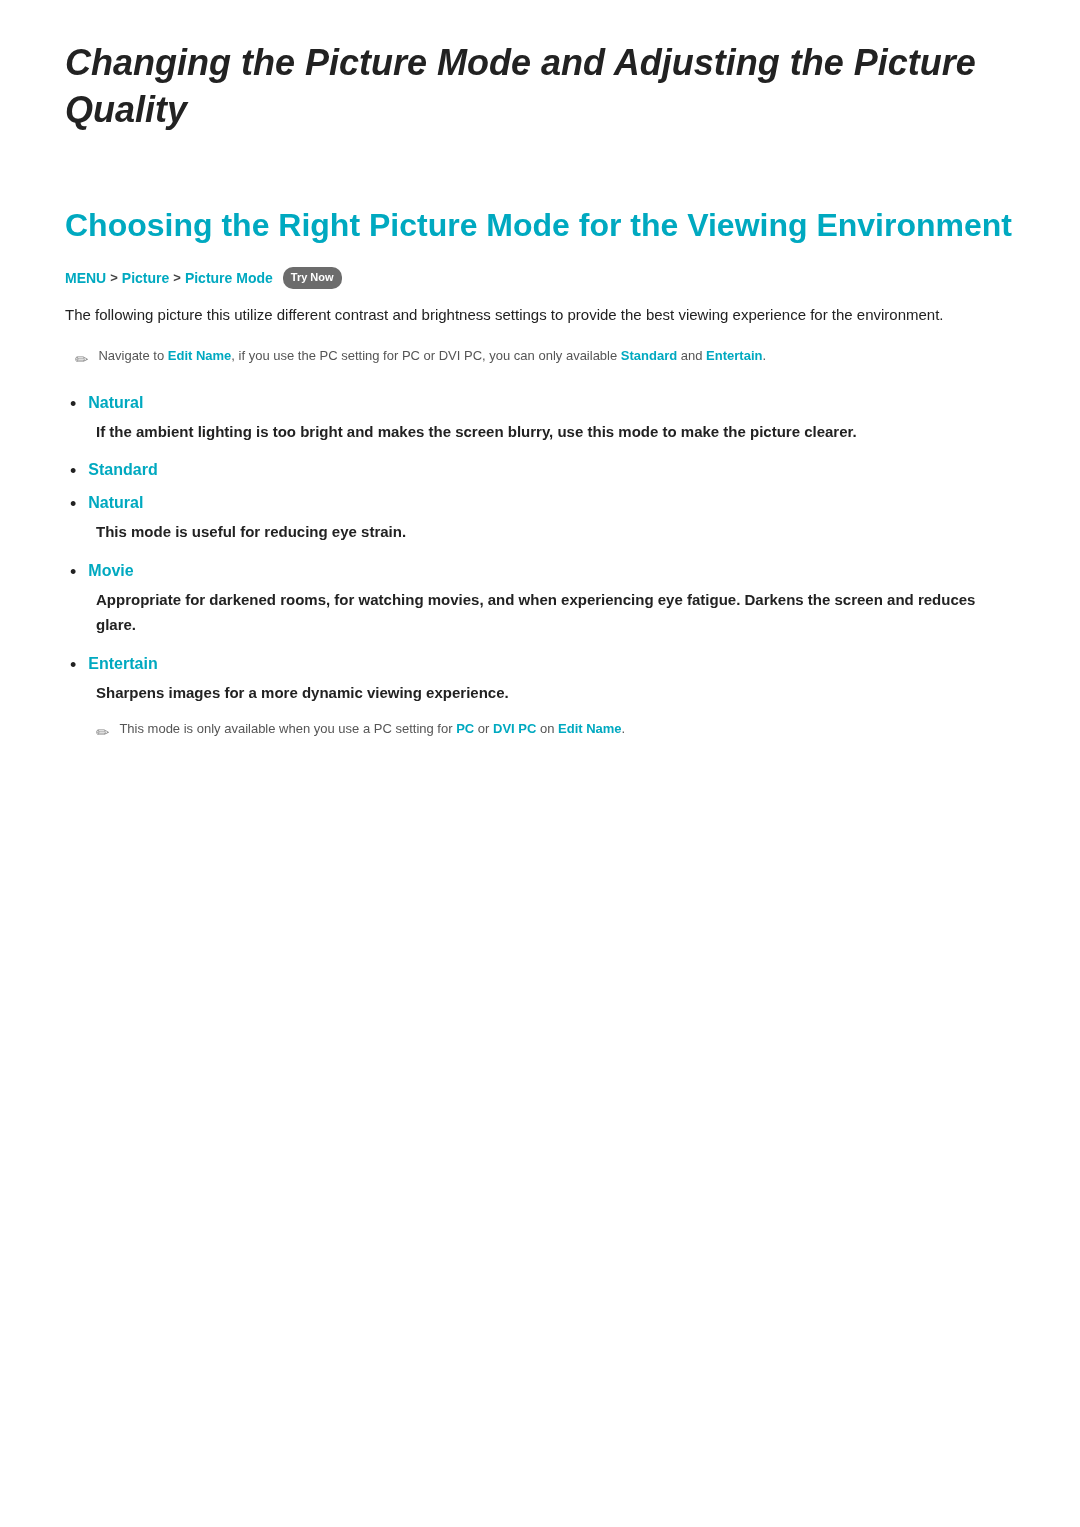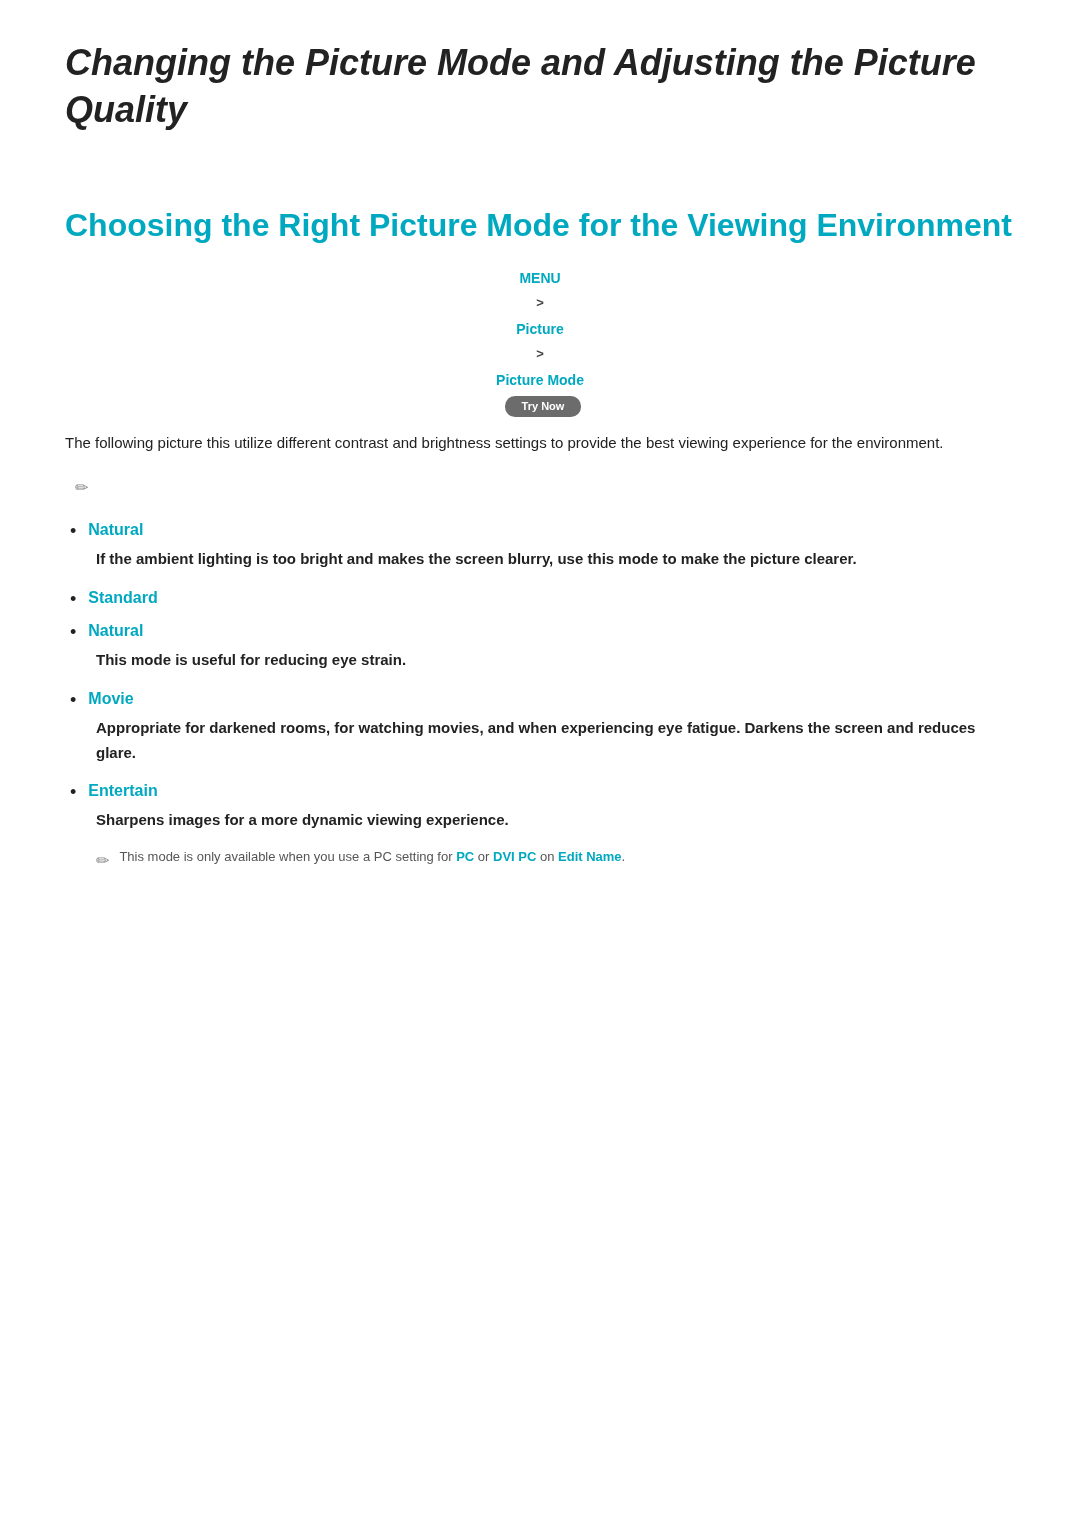--- a/index.html
+++ b/index.html
@@ -34,39 +34,38 @@
       margin-bottom: 16px;
     }
 
     .breadcrumb {
       display: flex;
       align-items: center;
       gap: 4px;
       font-size: 14px;
       font-weight: 600;
       margin-bottom: 14px;
-      flex-direction: column;
     }
 
     .breadcrumb-item {
       color: #00a9c0;
     }
 
     .breadcrumb-separator {
       color: #444;
       font-size: 13px;
     }
 
     .try-now-badge {
       display: inline-block;
       background-color: #6c6c6c;
       color: #ffffff;
       font-size: 11px;
       font-weight: 600;
-      padding: 2px 17px;
+      padding: 2px 8px;
       border-radius: 10px;
       margin-left: 6px;
       vertical-align: middle;
     }
 
     .intro-text {
       font-size: 15px;
       color: #222222;
       margin-bottom: 18px;
       line-height: 1.65;
@@ -170,20 +169,23 @@
   <span class="breadcrumb-item">Picture</span>
   <span class="breadcrumb-separator">&gt;</span>
   <span class="breadcrumb-item">Picture Mode</span>
   <span class="try-now-badge">Try Now</span>
 </div>
 
 <p class="intro-text">The following picture this utilize different contrast and brightness settings to provide the best viewing experience for the environment.</p>
 
 <div class="note-block">
   <span class="pencil-icon">✏</span>
+  <p class="note-text">
+    <span>Navigate to </span><span class="highlight">Edit Name</span><span>, if you use the PC setting for PC or DVI PC, you can only available </span><span class="highlight">Standard</span><span> and </span><span class="highlight">Entertain</span><span>.</span>
+  </p>
 </div>
 
 <div class="list-section">
 
   <div class="list-item">
     <div class="bullet-row">
       <span class="bullet">•</span>
       <span class="item-title">Natural</span>
     </div>
     <p class="item-desc">If the ambient lighting is too bright and makes the screen blurry, use this mode to make the picture clearer.</p>

